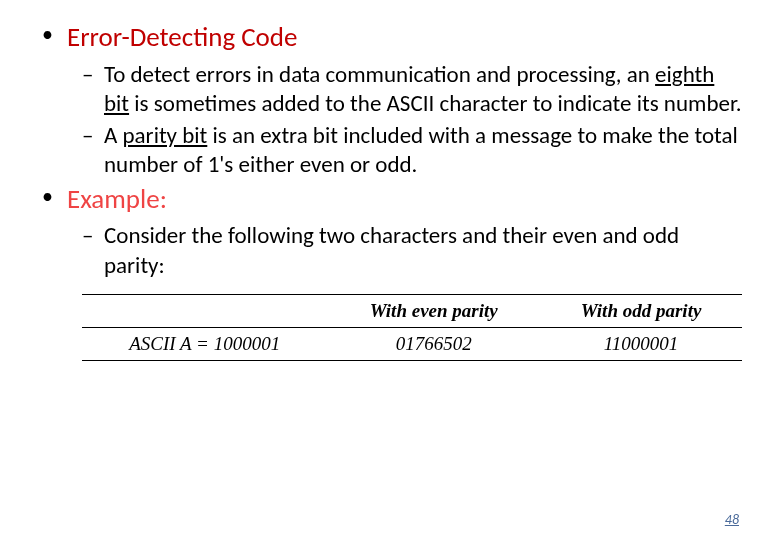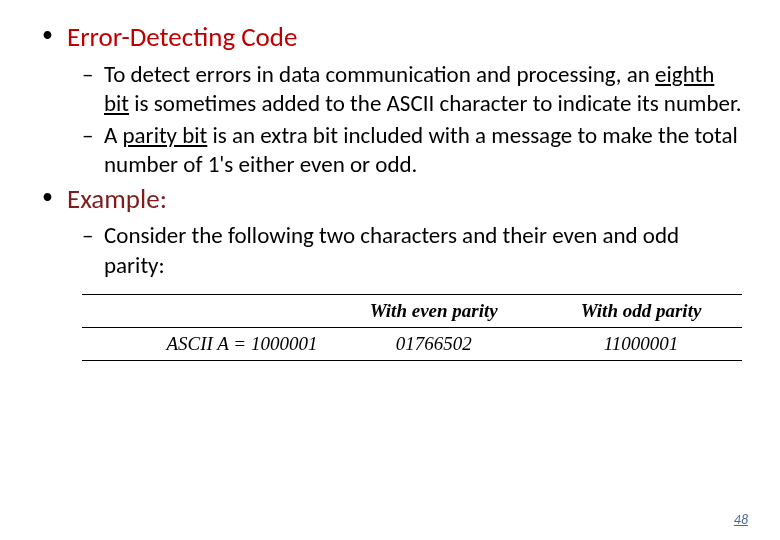--- a/index.html
+++ b/index.html
@@ -47,38 +47,38 @@
     margin-right: 8px;
     min-width: 14px;
   }
   .lvl2 .text {
     padding-right: 8px;
   }
   .underline {
     text-decoration: underline;
   }
   .example-title .text {
-    color: #7f1d1d;
+    color: #ef4444;
   }
   .table-wrap {
     margin: 14px 0 0 52px;
     width: 660px;
     font-style: italic;
   }
   .ptable {
     border-collapse: collapse;
     width: 100%;
     font-family: "Times New Roman", Times, serif;
     font-size: 19px;
   }
   .ptable th, .ptable td {
     border-top: 1px solid #000;
     border-bottom: 1px solid #000;
     padding: 5px 10px;
-    text-align: right;
+    text-align: center;
     white-space: nowrap;
   }
   .ptable th {
     font-weight: bold;
   }
   .ptable th.val, .ptable td.val {
     text-align: center;
   }
   .ptable tbody tr td {
     border-top: none;
@@ -87,21 +87,21 @@
     border-top: 1px solid #000;
   }
   .ptable tbody tr td {
     border-bottom: none;
   }
   .ptable tbody tr:last-child td {
     border-bottom: 1px solid #000;
   }
   .pagenum {
     position: absolute;
-    right: 32px;
+    right: 41px;
     bottom: 12px;
     font-size: 14px;
     color: #4a6a9a;
     text-decoration: underline;
     font-style: italic;
   }
 </style>
 </head>
 <body>
 

